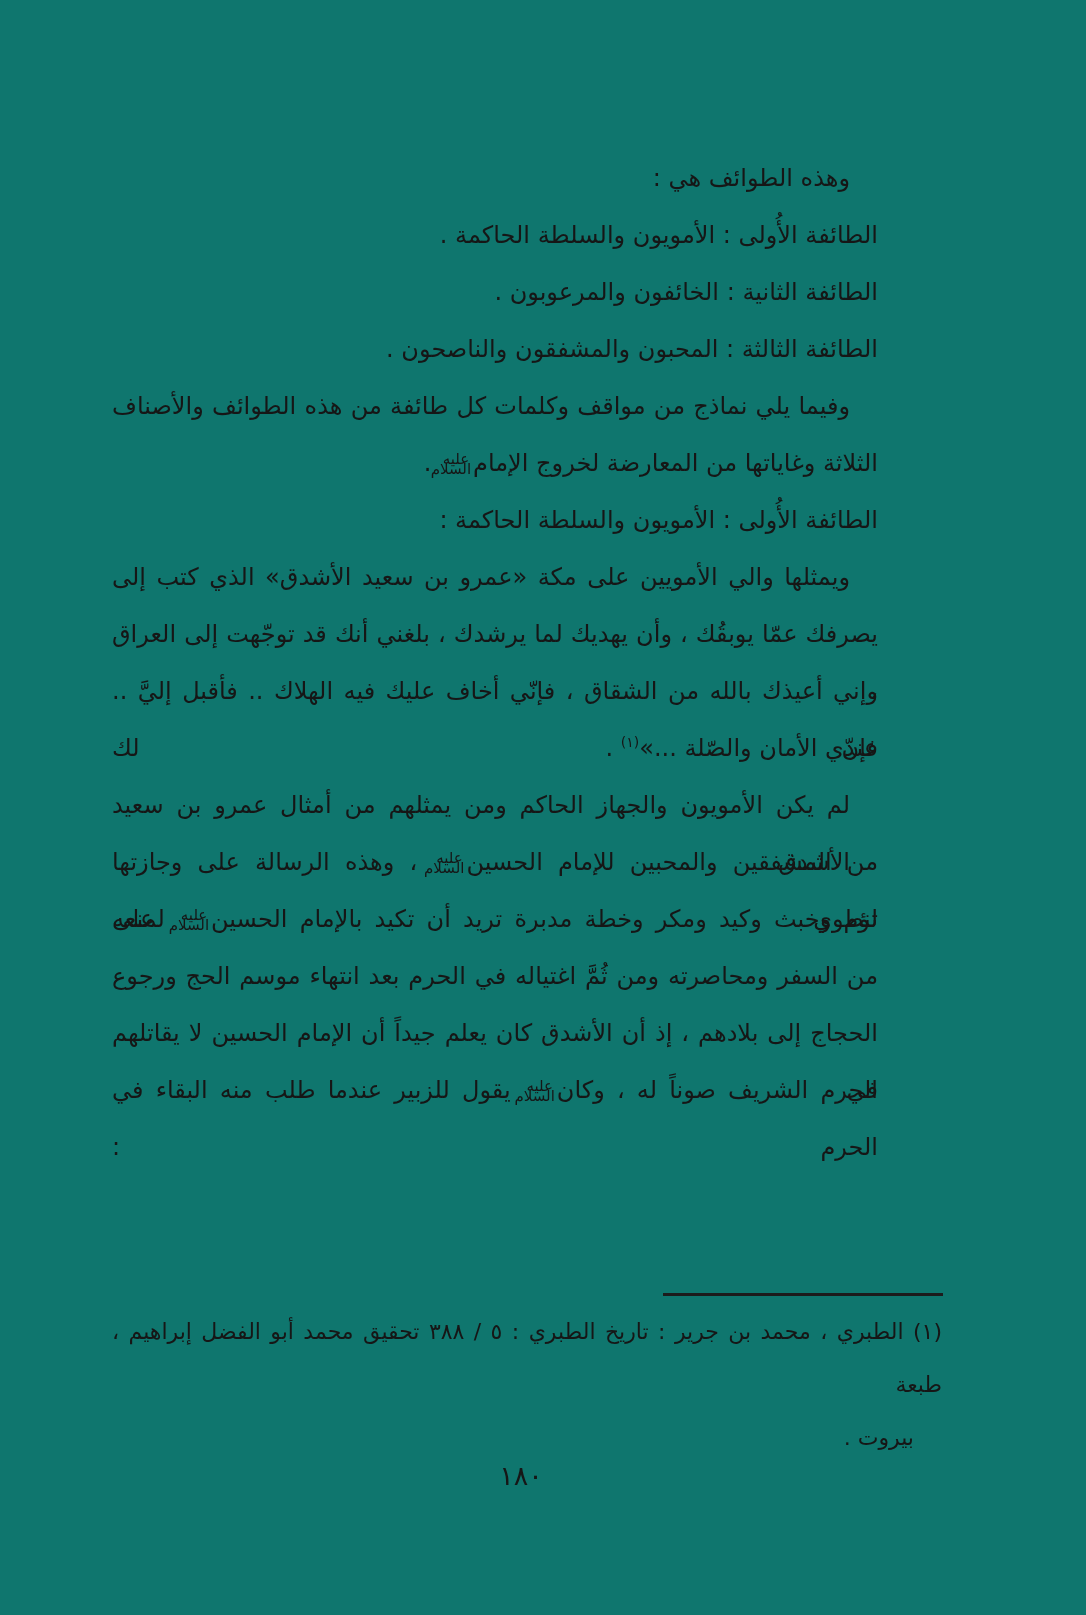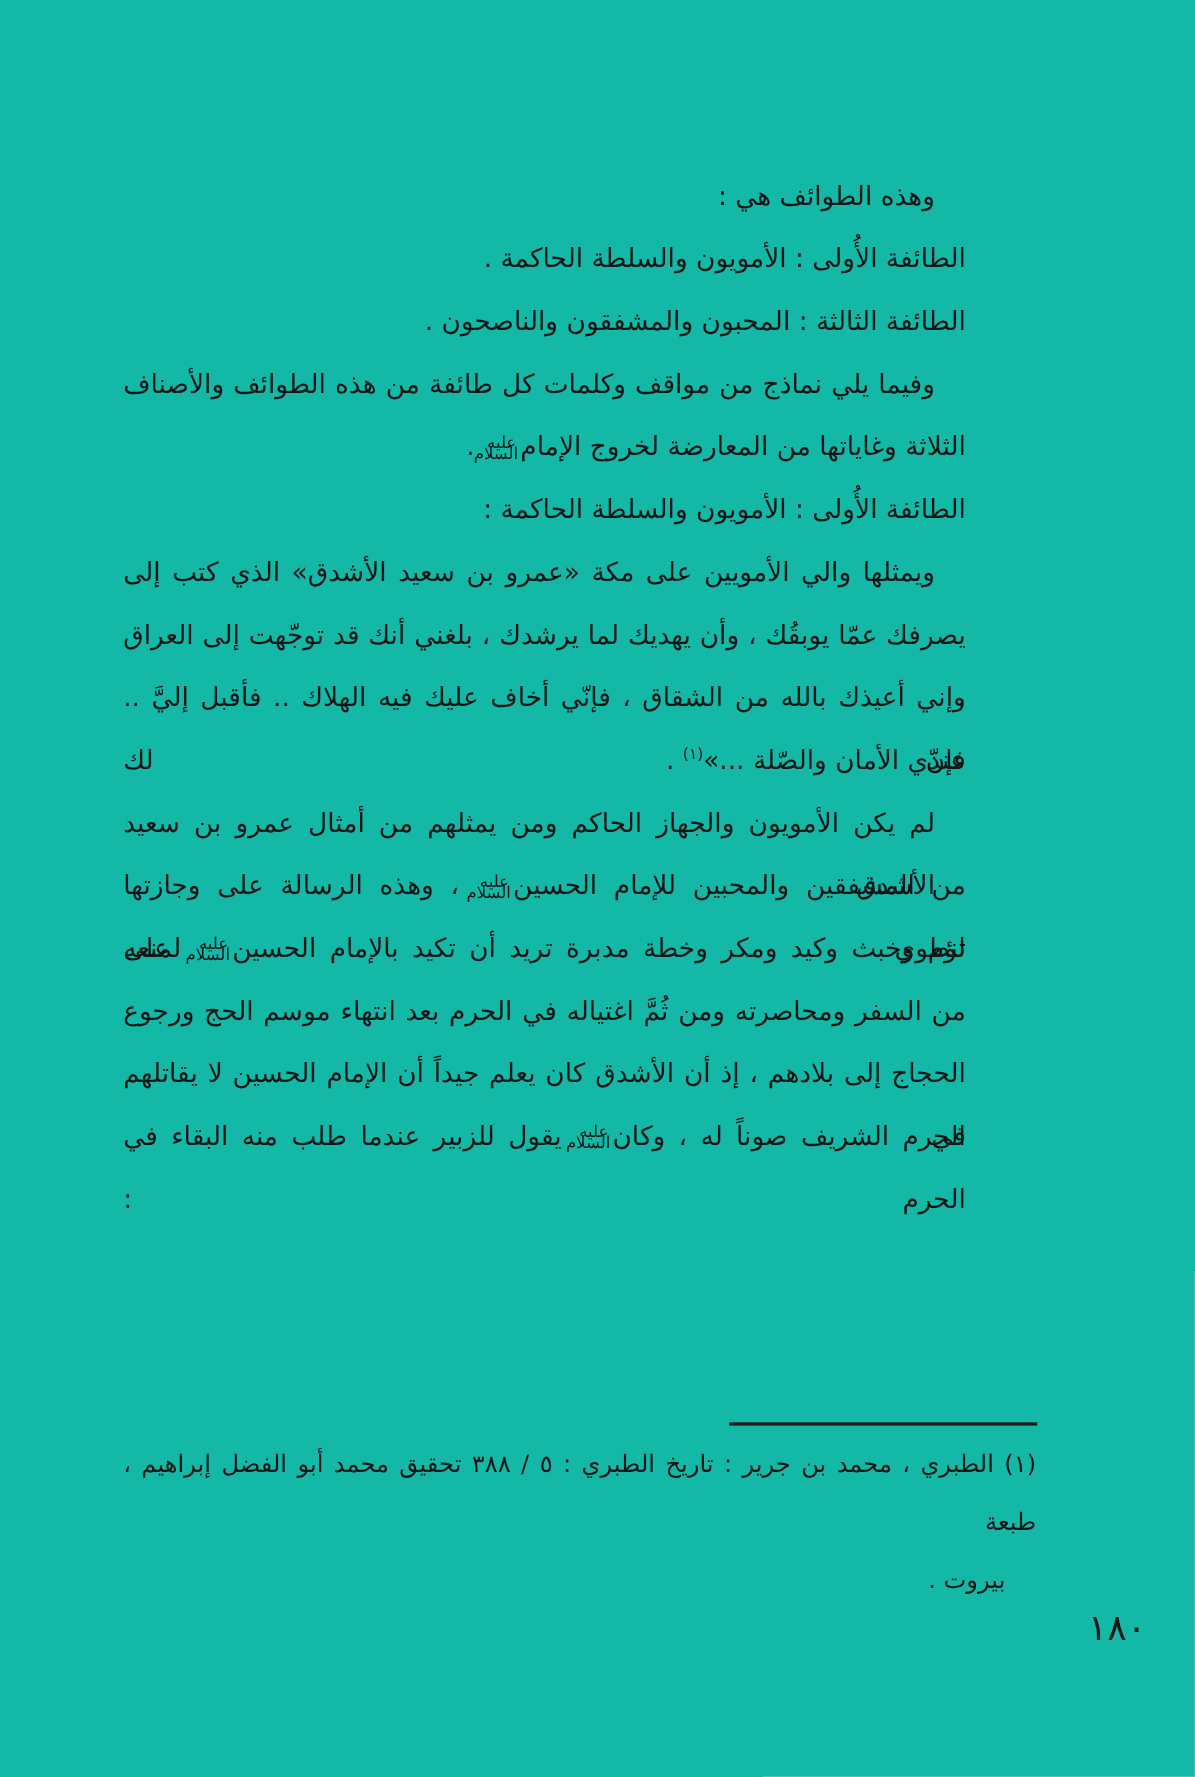--- a/index.html
+++ b/index.html
@@ -4,21 +4,21 @@
 <style>
   html,body{margin:0;padding:0;}
   body{
     width:1086px;height:1615px;
     background:#e9e9e9;
     font-family:"DejaVu Sans", sans-serif;
   }
   .page{
     position:absolute;top:0;left:0;
     width:1086px;height:1615px;
-    background:#14b8a6;
+    background:#0f766e;
     color:#161616;
     overflow:hidden;
   }
   .text-block{
     position:absolute;
     top:150px;left:112px;width:766px;
     direction:rtl;
     font-size:24px;
     line-height:57px;
     text-align:right;
@@ -55,34 +55,35 @@
     direction:rtl;
     font-size:22px;
     line-height:53px;
     text-align:right;
   }
   .fn1{text-align:justify;text-align-last:justify;}
   .fn2{padding-right:28px;}
   .page-number{
     position:absolute;
     top:1460px;left:0;right:44px;
-    text-align:right;
-    font-size:33px;
+    text-align:center;
+    font-size:27px;
     letter-spacing:3px;
     direction:rtl;
   }
 </style>
 </head>
 <body>
 
 <div class="page">
 
   <div class="text-block">
     <div class="ln ind">وهذه الطوائف هي :</div>
     <div class="ln">الطائفة الأُولى : الأمويون والسلطة الحاكمة .</div>
+    <div class="ln">الطائفة الثانية : الخائفون والمرعوبون .</div>
     <div class="ln">الطائفة الثالثة : المحبون والمشفقون والناصحون .</div>
     <div class="ln j ind">وفيما يلي نماذج من مواقف وكلمات كل طائفة من هذه الطوائف والأصناف</div>
     <div class="ln"><span>الثلاثة وغاياتها من المعارضة لخروج الإمام</span><span class="as">عليه السلام</span><span> .</span></div>
     <div class="ln b">الطائفة الأُولى : الأمويون والسلطة الحاكمة :</div>
     <div class="ln j ind">ويمثلها والي الأمويين على مكة «عمرو بن سعيد الأشدق» الذي كتب إلى</div>
     <div class="ln j">يصرفك عمّا يوبقُك ، وأن يهديك لما يرشدك ، بلغني أنك قد توجّهت إلى العراق ،</div>
     <div class="ln j">وإني أعيذك بالله من الشقاق ، فإنّي أخاف عليك فيه الهلاك .. فأقبل إليَّ .. فإنّ لك</div>
     <div class="ln"><span>عندي الأمان والصّلة ...»</span><span class="fn-marker">(١)</span><span> .</span></div>
     <div class="ln j ind">لم يكن الأمويون والجهاز الحاكم ومن يمثلهم من أمثال عمرو بن سعيد الأشدق</div>
     <div class="ln j"><span>من المشفقين والمحبين للإمام الحسين</span><span class="as">عليه السلام</span><span> ، وهذه الرسالة على وجازتها تنطوي على</span></div>

